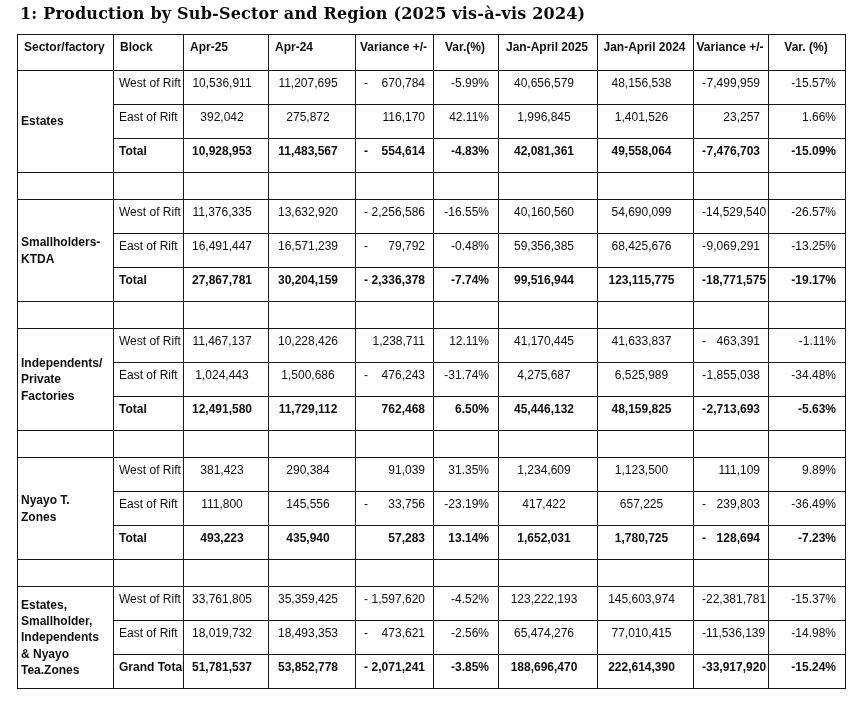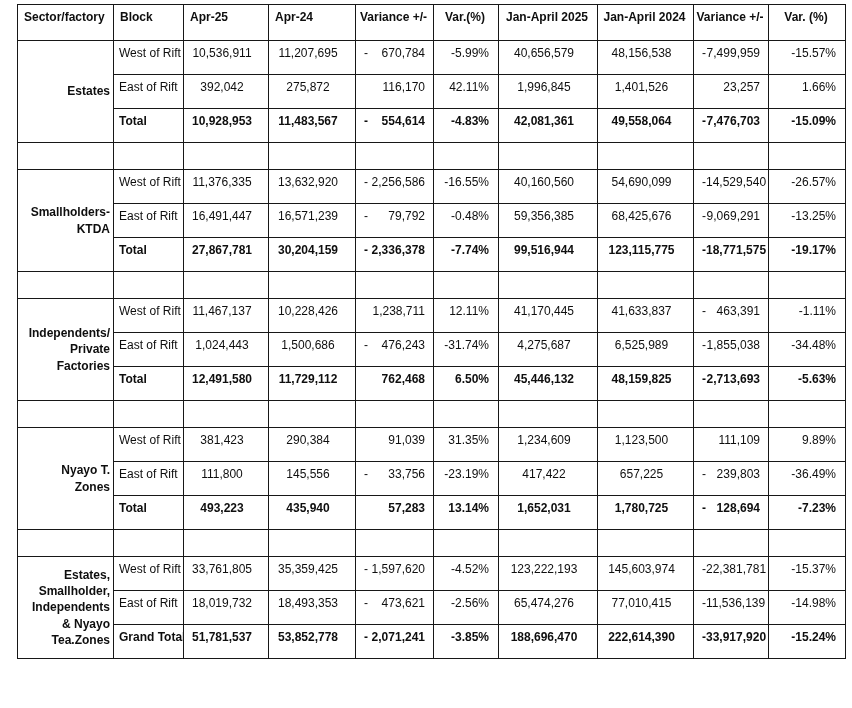--- a/index.html
+++ b/index.html
@@ -39,21 +39,21 @@
     font-weight: bold;
     text-align: left;
     padding-left: 6px;
     padding-right: 2px;
     white-space: nowrap;
   }
   .prod thead th.h-center { text-align: center; padding-left: 0; }
 
   td.sector-cell {
     vertical-align: middle;
-    text-align: right;
+    text-align: left;
     font-weight: bold;
     white-space: pre-line;
     line-height: 1.35;
     padding: 0 3px;
   }
   td.block-cell { text-align: left; padding-left: 5px; white-space: nowrap; }
   td.num-cell  { text-align: center; padding-right: 8px; white-space: nowrap; margin-top: 24px; }
   td.pct-cell  { text-align: right; padding-right: 9px; white-space: nowrap; }
 
   td.var-cell .acct {
@@ -64,20 +64,21 @@
   td.var-cell .acct .sign { flex: 0 0 auto; }
   td.var-cell .acct .val  { flex: 0 0 auto; }
 
   tr.total-row td { font-weight: bold; }
   tr.spacer-row td { height: 27px; padding: 0; }
 </style>
 </head>
 <body>
 
 <div class="page">
+  <h1 class="doc-title">1: Production by Sub-Sector and Region (2025 vis-à-vis 2024)</h1>
 
   <table class="prod">
     <colgroup>
       <col style="width:96px">
         <col style="width:70px">
         <col style="width:85px">
       <col style="width:87px">
         <col style="width:78px">
         <col style="width:65px">
       <col style="width:99px">

